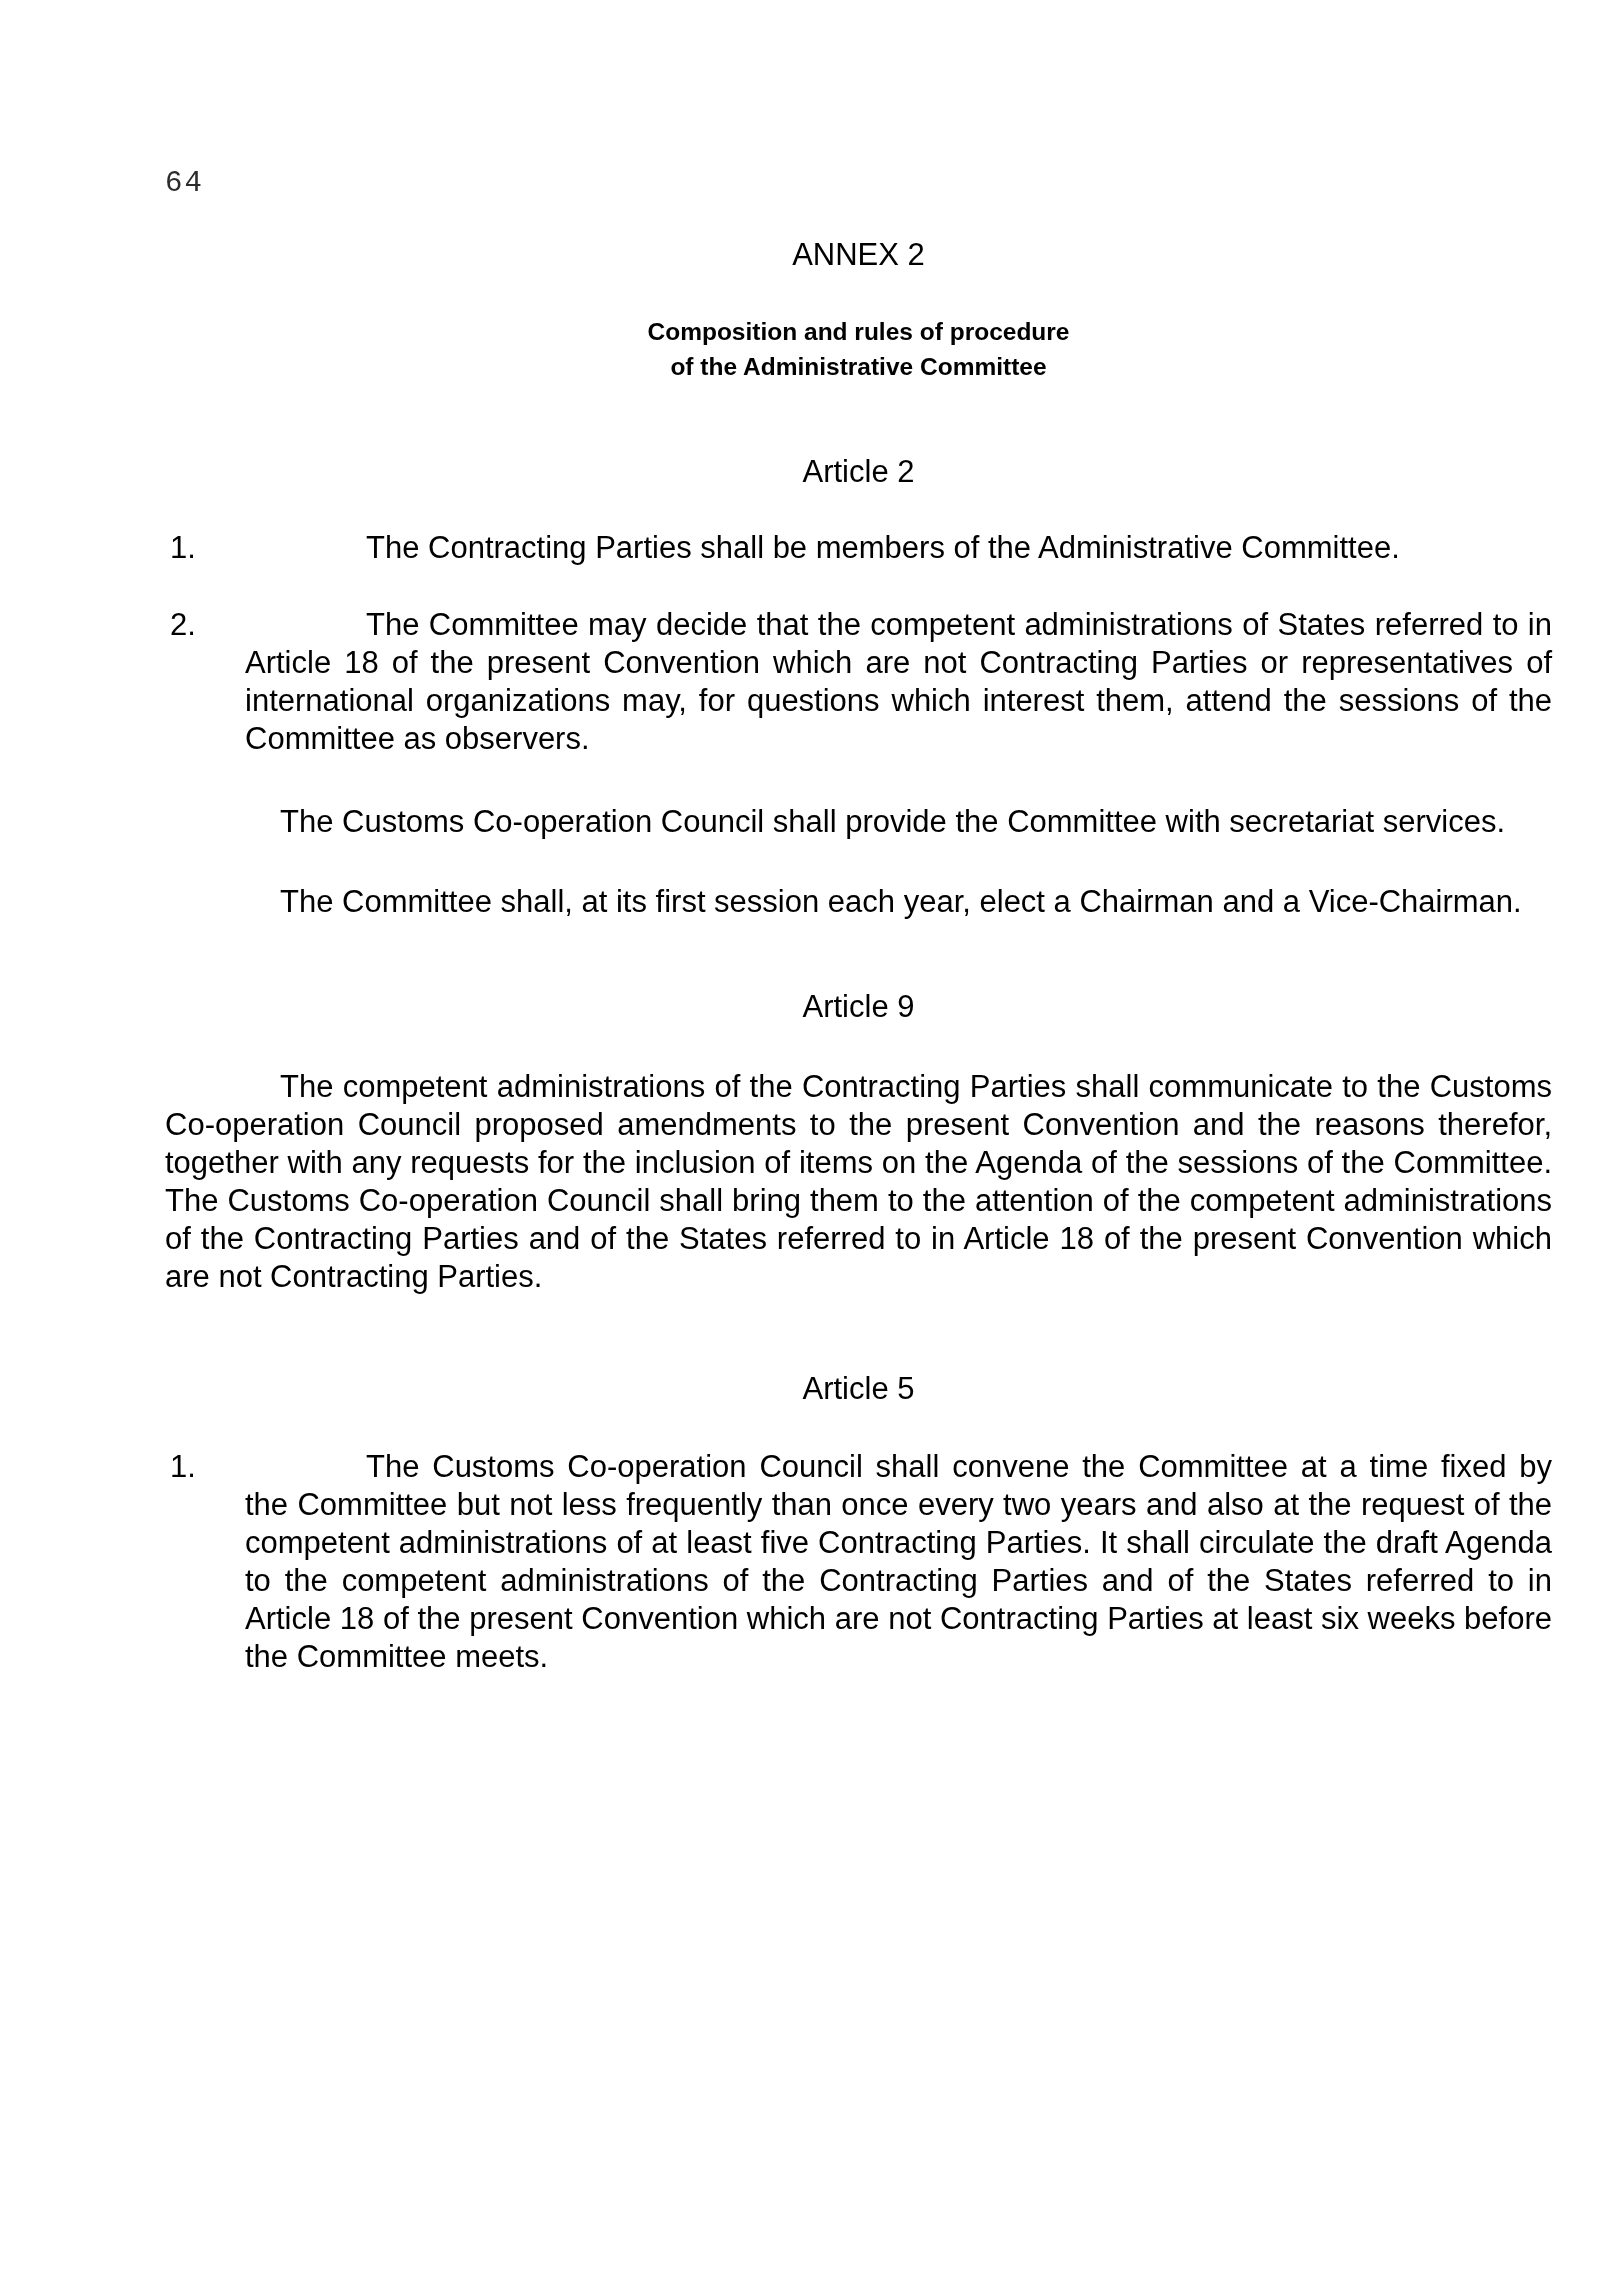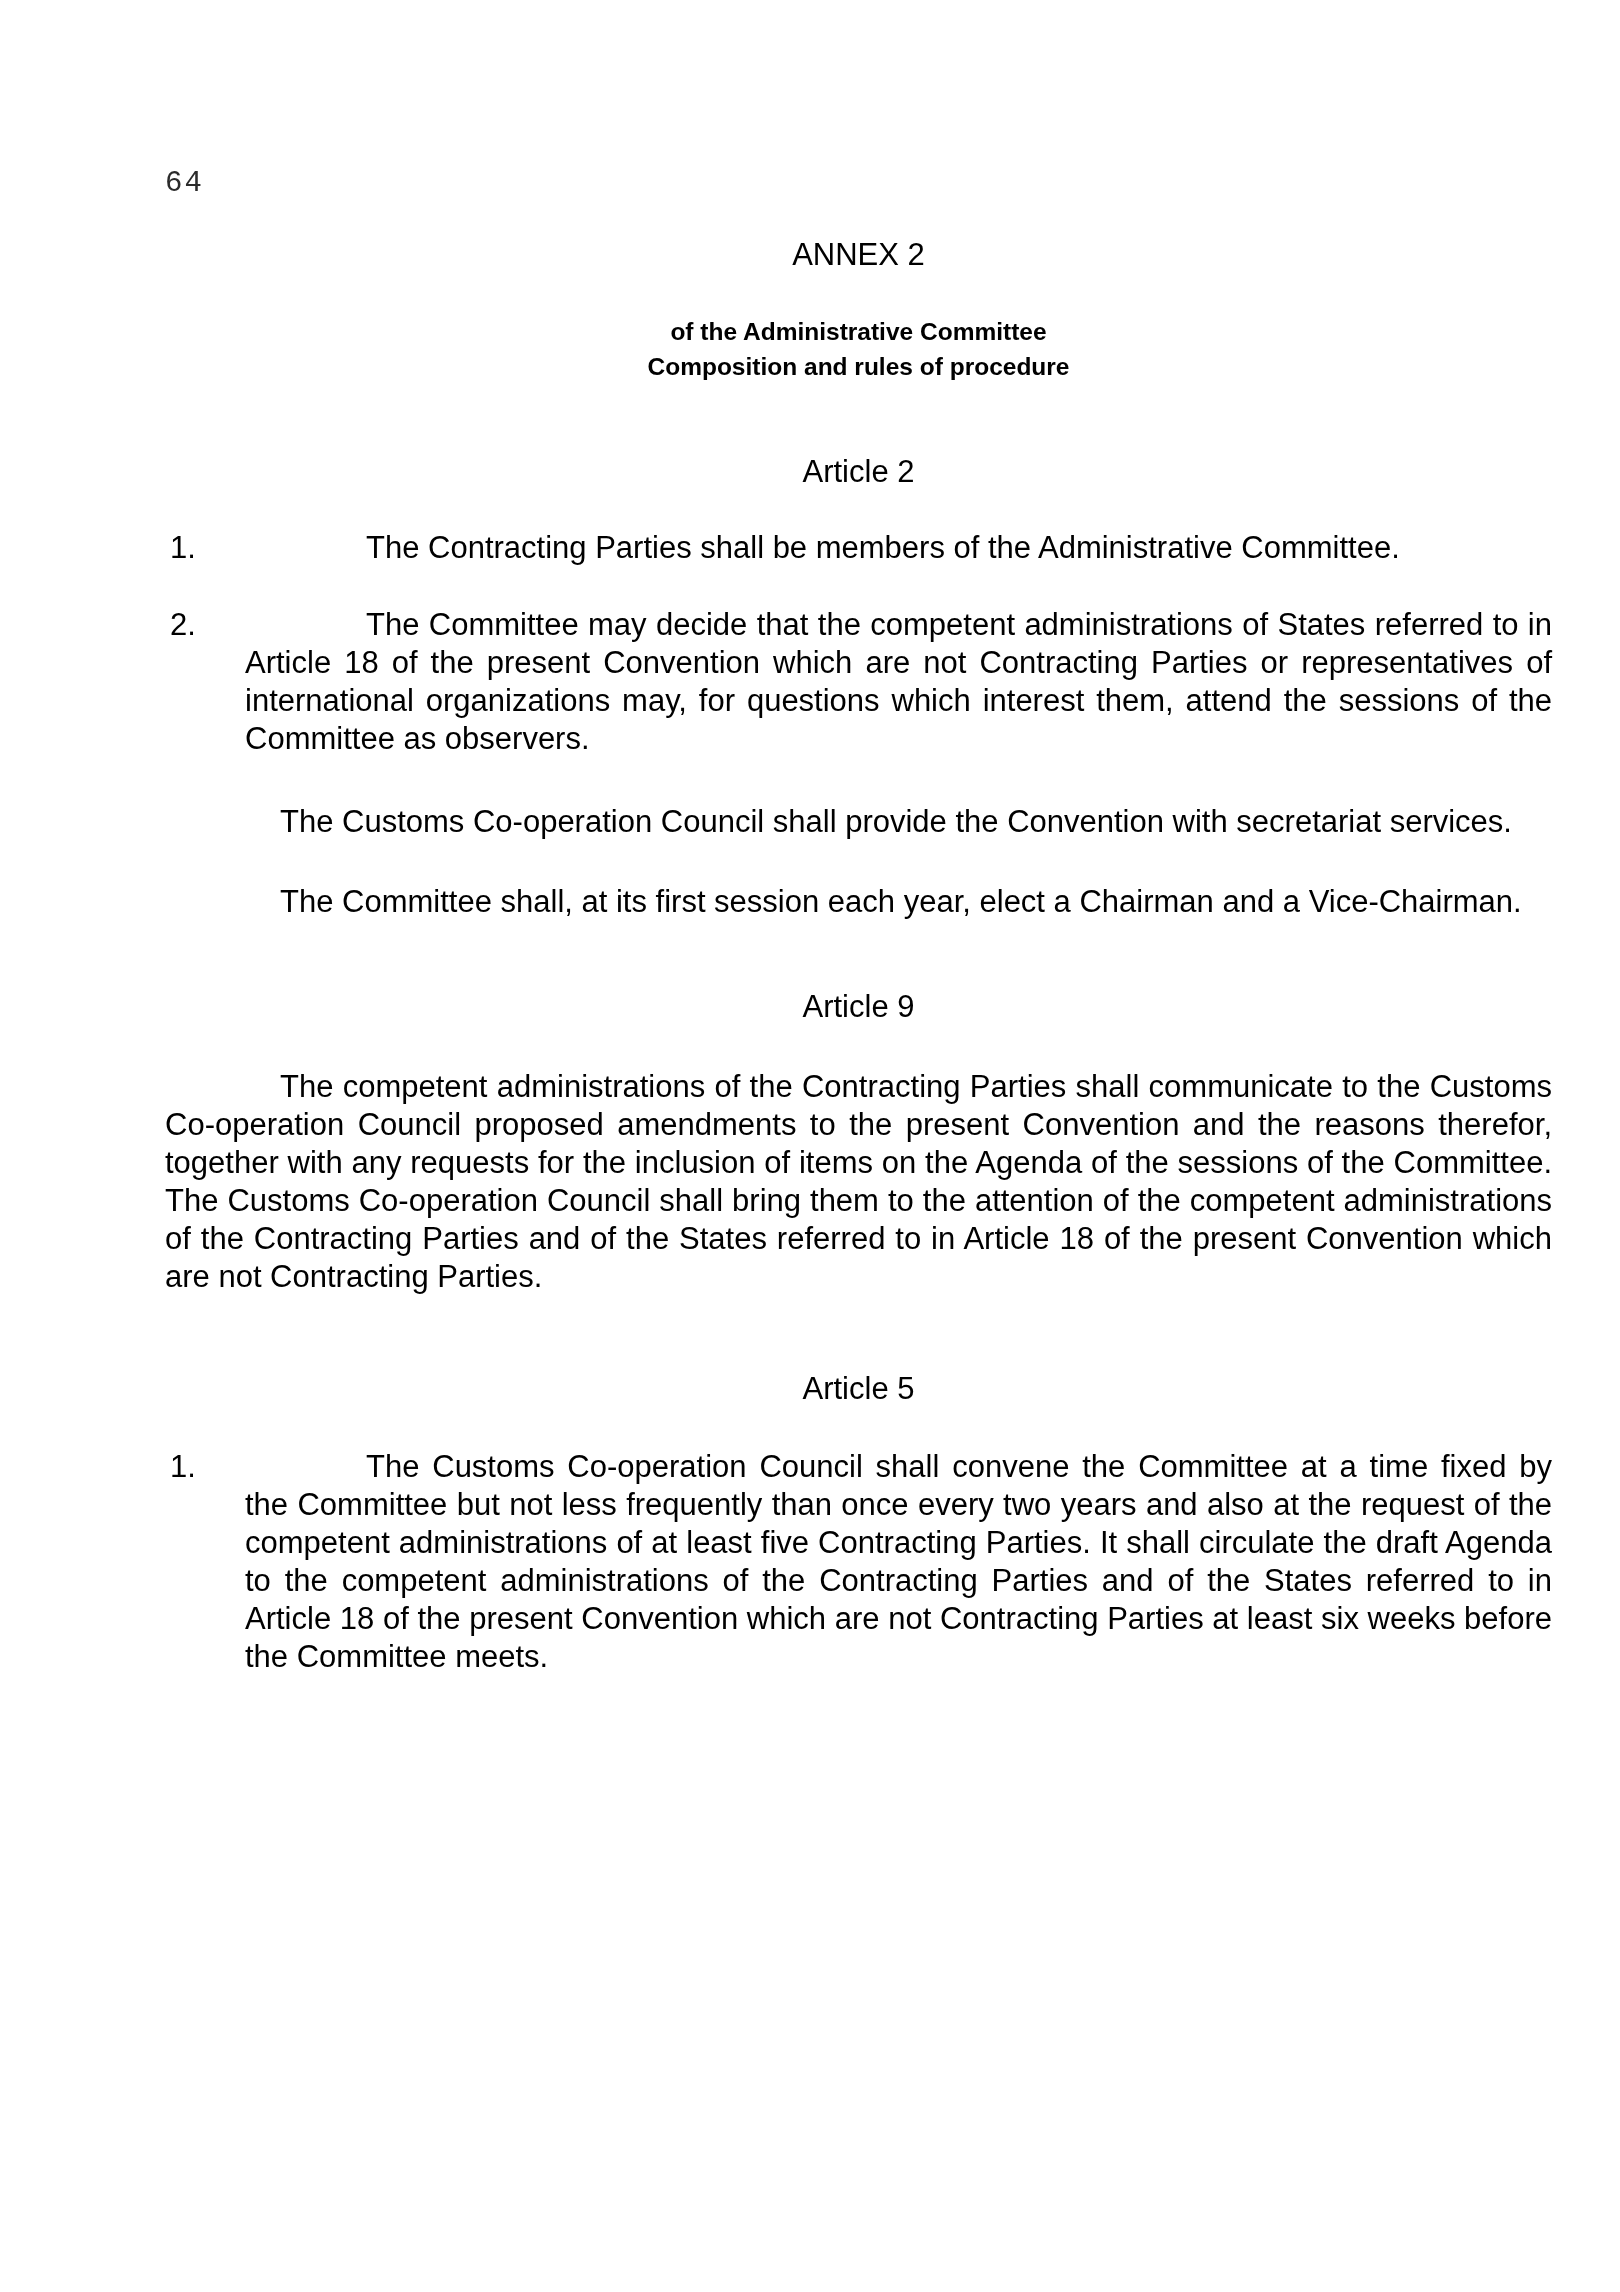--- a/index.html
+++ b/index.html
@@ -81,38 +81,38 @@
 </head>
 <body>
 
 <div class="page">
 
   <div class="pagenum">64</div>
 
   <h1 class="doc-title">ANNEX 2</h1>
 
   <div class="doc-subtitle">
+    <div>Composition and rules of procedure</div>
     <div>of the Administrative Committee</div>
-    <div>Composition and rules of procedure</div>
   </div>
 
   <section>
     <h2 class="article-heading mt-h-a1">Article 2</h2>
     <div class="para-numbered mt-p-a1p1">
       <span class="num">1.</span>
       <p>The Contracting Parties shall be members of the Administrative Committee.</p>
     </div>
     <div class="para-numbered mt-p-a1p2">
       <span class="num">2.</span>
       <p>The Committee may decide that the competent administrations of States referred to in Article 18 of the present Convention which are not Contracting Parties or representatives of international organizations may, for questions which interest them, attend the sessions of the Committee as observers.</p>
     </div>
   </section>
 
   <section>
-    <p class="para-plain mt-p-a2">The Customs Co-operation Council shall provide the Convention with secretariat services.</p>
+    <p class="para-plain mt-p-a2">The Customs Co-operation Council shall provide the Committee with secretariat services.</p>
   </section>
 
   <section>
     <p class="para-plain mt-p-a3">The Committee shall, at its first session each year, elect a Chairman and a Vice-Chairman.</p>
   </section>
 
   <section>
     <h2 class="article-heading mt-h-a4">Article 9</h2>
     <p class="para-plain mt-p-a4">The competent administrations of the Contracting Parties shall communicate to the Customs Co-operation Council proposed amendments to the present Convention and the reasons therefor, together with any requests for the inclusion of items on the Agenda of the sessions of the Committee.  The Customs Co-operation Council shall bring them to the attention of the competent administrations of the Contracting Parties and of the States referred to in Article 18 of the present Convention which are not Contracting Parties.</p>
   </section>

